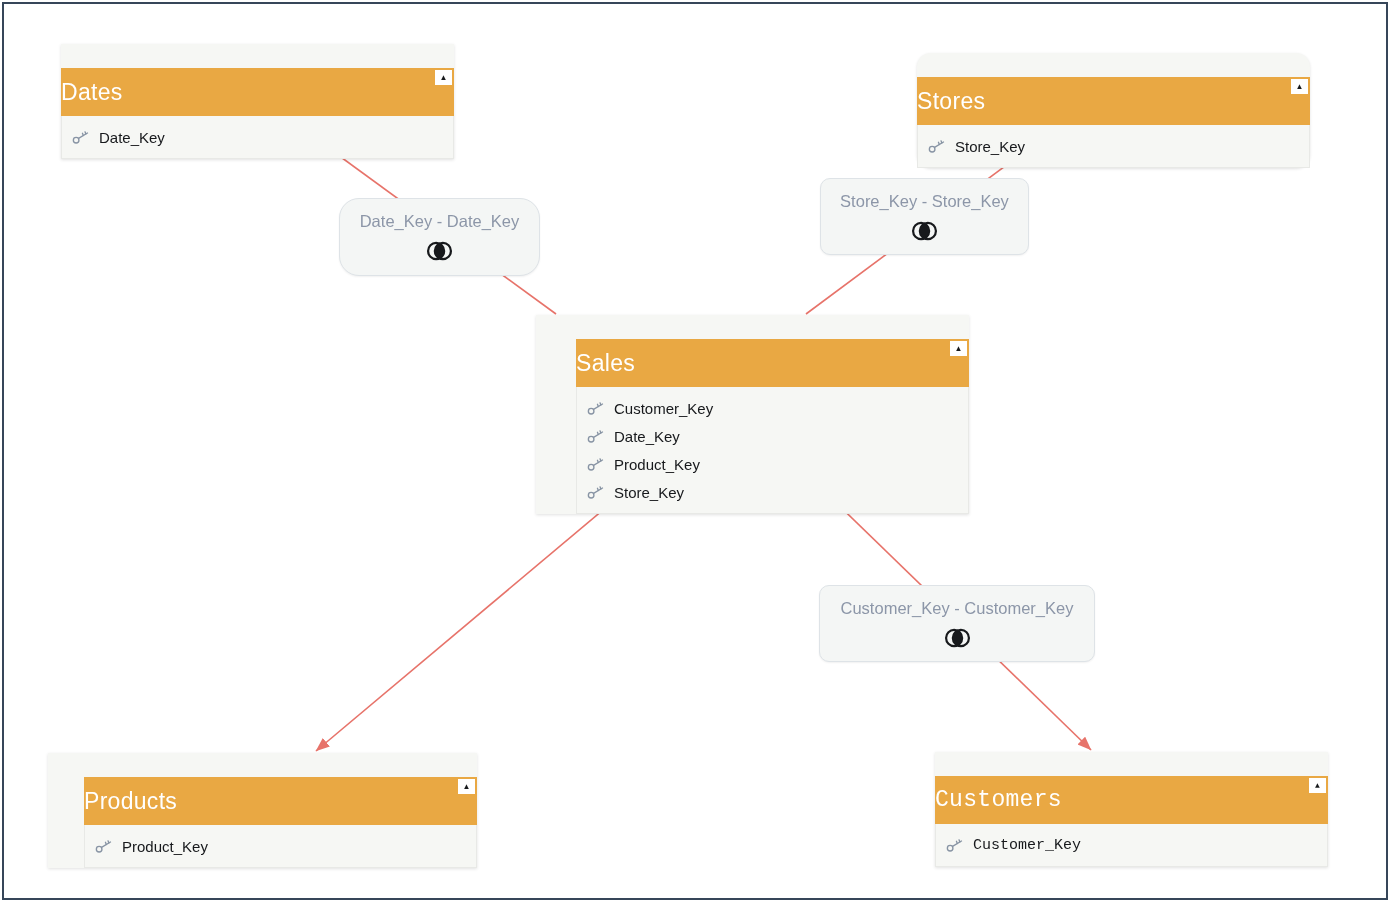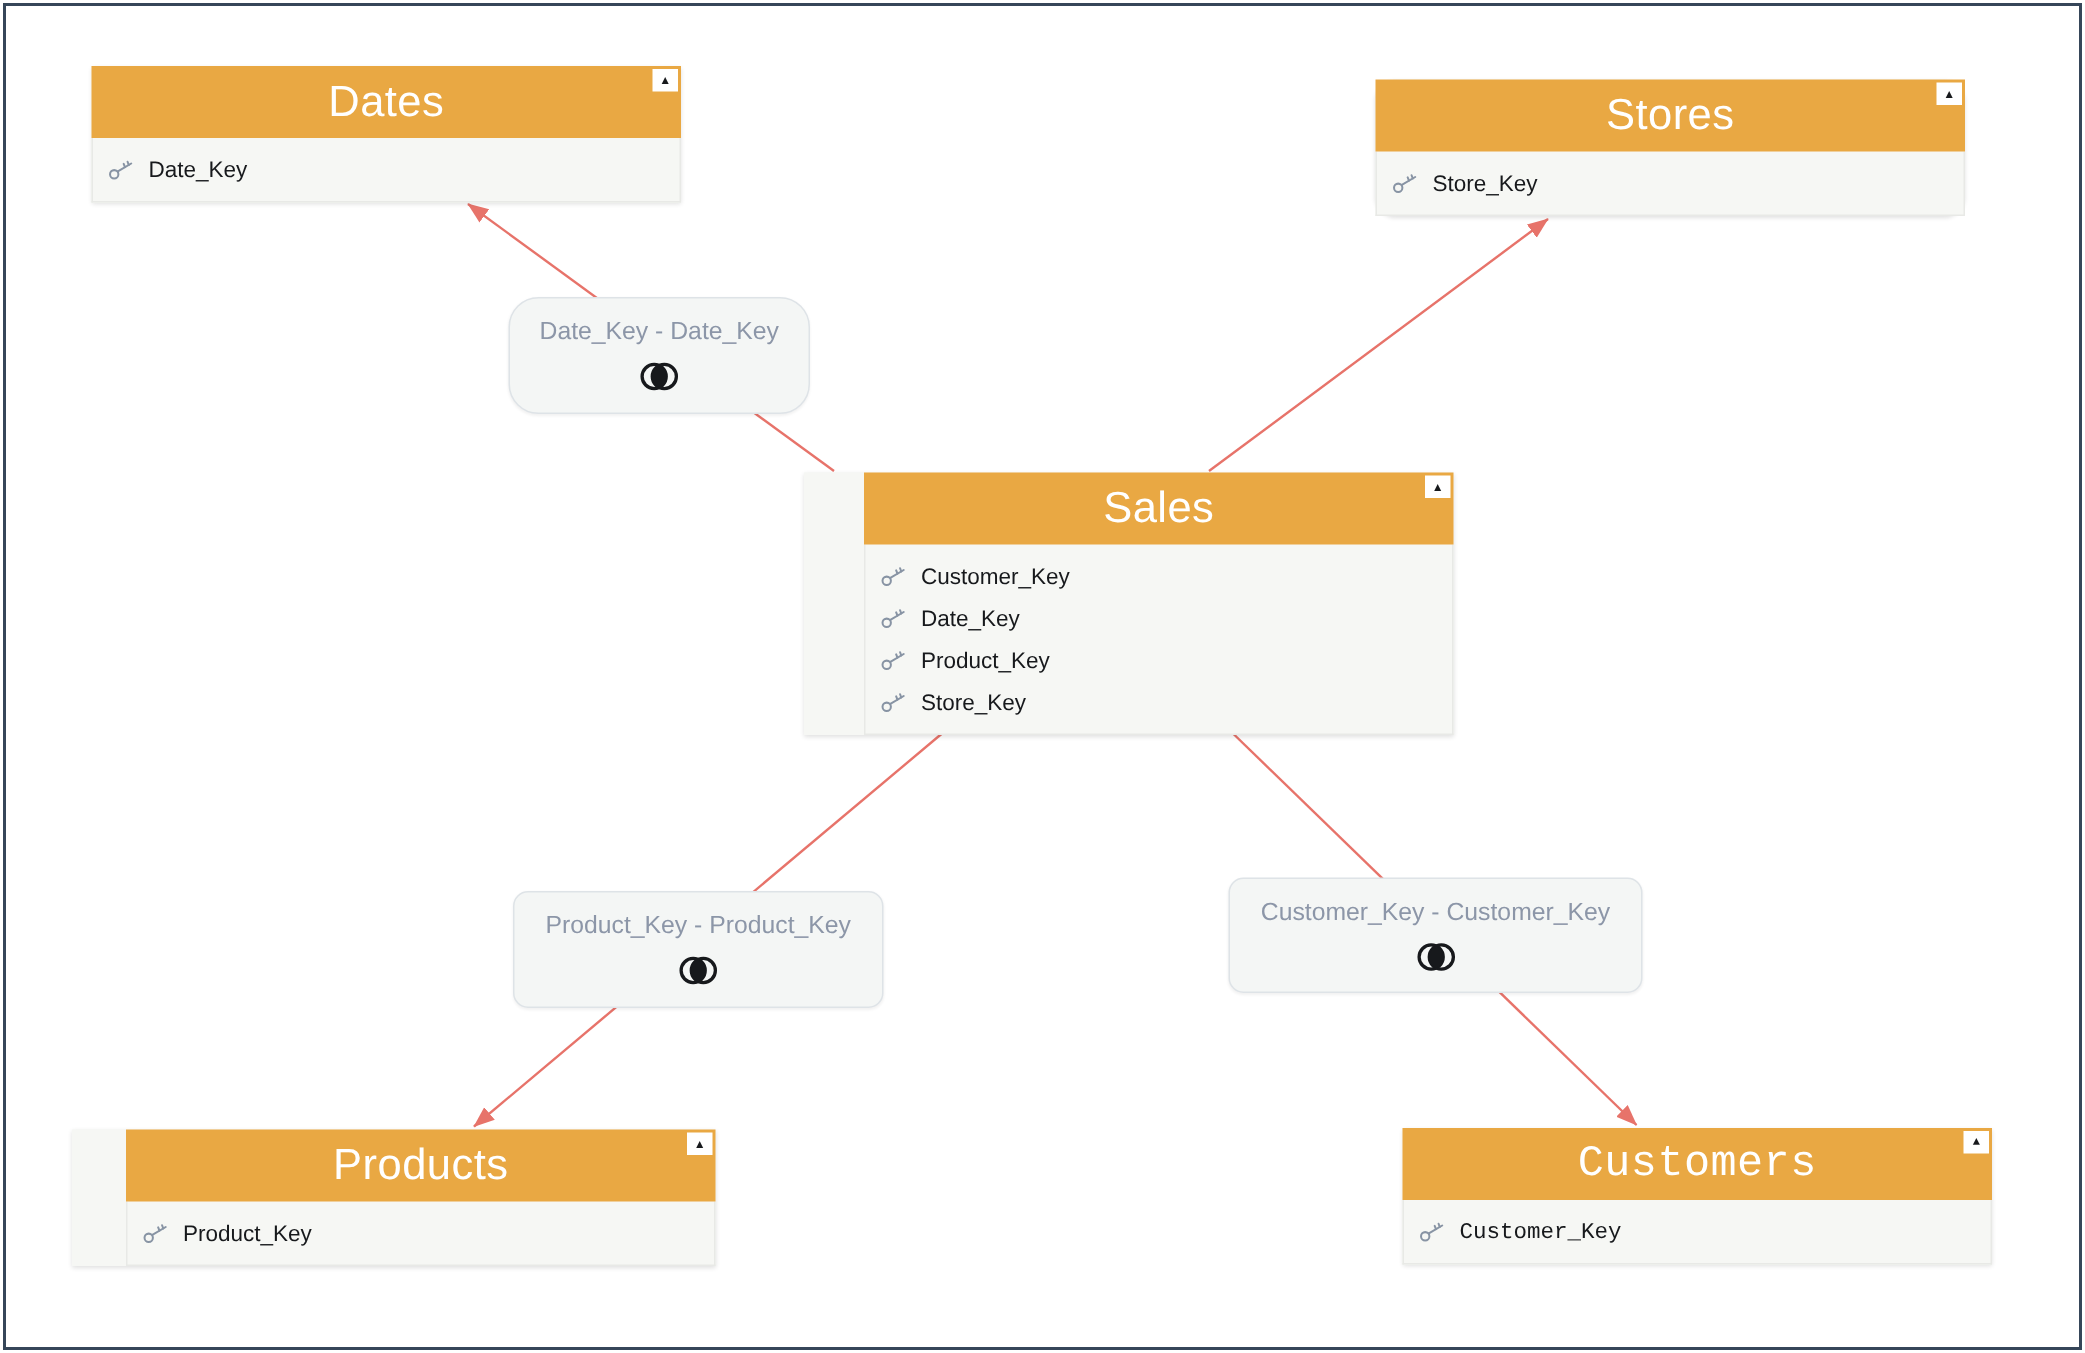--- a/index.html
+++ b/index.html
@@ -17,23 +17,24 @@
   .table{
     position:absolute; width:393px; z-index:3;
     box-shadow:0 1px 3px rgba(0,0,0,.12);
     background:var(--table-body,#F6F7F4);
   }
   .table-header{
     position:relative; height:48px;
     background:var(--table-header,#E9A843);
   }
   .table-title{
-    display:block; text-align:center; line-height:48px;
-    font-size:29px; color:var(--table-header-text,#FFFFFF);
+    display:block; line-height:48px;
+    font-size:23px; color:var(--table-header-text,#FFFFFF);
     letter-spacing:.3px;
+    margin-top:24px;
   }
   .collapse-btn{
     position:absolute; top:2px; right:2px; width:17px; height:15px;
     background:#fff; display:flex; align-items:center; justify-content:center;
     cursor:pointer;
   }
   .collapse-btn .tri{ font-size:8px; line-height:1; color:#17191c; }
   .table-body{
     background:var(--table-body,#F6F7F4);
     border:1px solid #E8E9E6; border-top:none;
@@ -204,29 +205,29 @@
 
   <div class="rel" style="left:339px;top:198px;width:199px;height:76px;border-radius:20px;">
     <span class="rel-label">Date_Key - Date_Key</span>
     <svg width="31" height="22" viewBox="0 0 36 26">
       <circle cx="14" cy="13" r="9.5" fill="none" stroke="#17191C" stroke-width="2.6"></circle>
       <circle cx="22" cy="13" r="9.5" fill="none" stroke="#17191C" stroke-width="2.6"></circle>
       <path d="M18 4.38 A9.5 9.5 0 0 1 18 21.62 A9.5 9.5 0 0 1 18 4.38 Z" fill="#17191C"></path>
     </svg>
   </div>
 
-
-  <div class="rel" style="left:342px;top:594px;width:245px;height:76px;">
-    <span class="rel-label">Product_Key - Product_Key</span>
+  <div class="rel" style="left:820px;top:178px;width:207px;height:75px;">
+    <span class="rel-label">Store_Key - Store_Key</span>
     <svg width="31" height="22" viewBox="0 0 36 26">
       <circle cx="14" cy="13" r="9.5" fill="none" stroke="#17191C" stroke-width="2.6"></circle>
       <circle cx="22" cy="13" r="9.5" fill="none" stroke="#17191C" stroke-width="2.6"></circle>
       <path d="M18 4.38 A9.5 9.5 0 0 1 18 21.62 A9.5 9.5 0 0 1 18 4.38 Z" fill="#17191C"></path>
     </svg>
   </div>
+
 
   <div class="rel" style="left:819px;top:571px;width:274px;height:75px;margin-top:14px;">
     <span class="rel-label">Customer_Key - Customer_Key</span>
     <svg width="31" height="22" viewBox="0 0 36 26">
       <circle cx="14" cy="13" r="9.5" fill="none" stroke="#17191C" stroke-width="2.6"></circle>
       <circle cx="22" cy="13" r="9.5" fill="none" stroke="#17191C" stroke-width="2.6"></circle>
       <path d="M18 4.38 A9.5 9.5 0 0 1 18 21.62 A9.5 9.5 0 0 1 18 4.38 Z" fill="#17191C"></path>
     </svg>
   </div>
 

